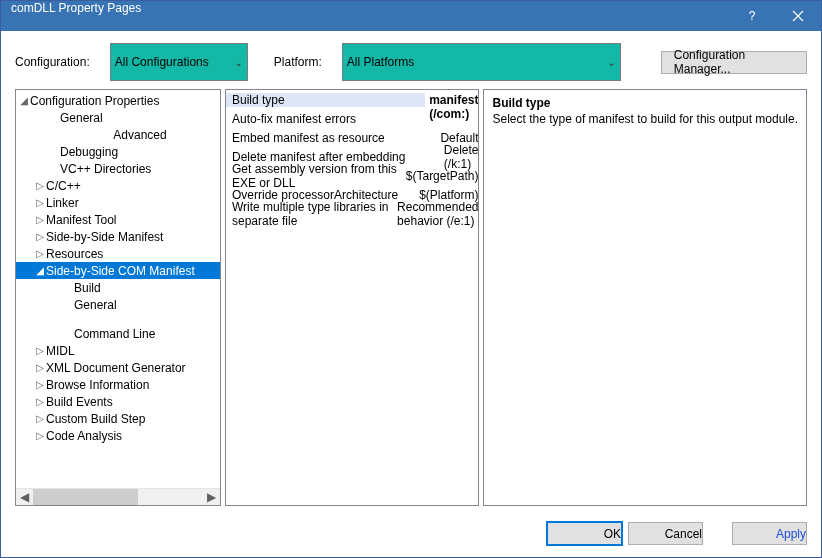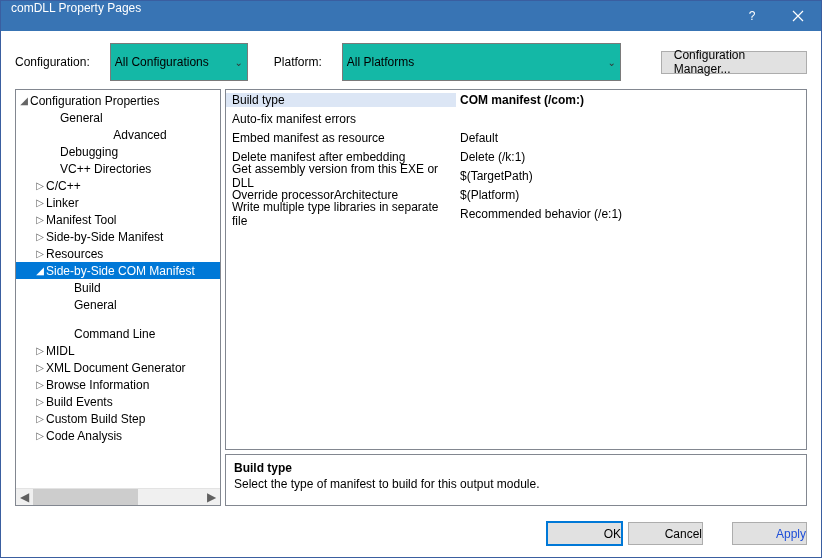--- a/index.html
+++ b/index.html
@@ -17,21 +17,21 @@
   .tree-wrap { width: 206px; border:1px solid #828790; display:flex; flex-direction:column; background:#fff; overflow:hidden; }
   .tree { flex:1; overflow:auto; padding-top:2px; }
   .tree-row { display:flex; align-items:center; height:17px; white-space:nowrap; padding-left:2px; cursor:default; }
   .tree-row .tw { width:12px; text-align:center; font-size:10px; color:#666; }
   .tree-row.selected { background:#0078d7; color:#fff; }
   .tree-row.selected .tw { color:#fff; }
   .hsbar { height:17px; background:#f0f0f0; display:flex; align-items:center; border-top:1px solid #e3e3e3; }
   .hsbar .sbtn { width:17px; height:17px; display:flex; align-items:center; justify-content:center; color:#606060; font-size:10px; }
   .hsbar .track { flex:1; position:relative; height:17px; }
   .hsbar .thumb { position:absolute; left:0; top:0; height:17px; width:62%; background:#cdcdcd; }
-  .right { flex:1; display:flex; flex-direction:column; gap:4px; min-width:0; }
+  .right { flex:1; display:flex; gap:4px; min-width:0; }
   .grid { flex:1; border:1px solid #828790; background:#fff; overflow:auto; }
   .grow { display:flex; height:19px; align-items:center; }
   .grow .gk { width:230px; padding-left:6px; }
   .grow .gv { flex:1; padding-left:4px; }
   .grow.sel .gk { background:#dce6f5; }
   .grow.sel .gv { font-weight:700; color:#000; }
   .desc { border:1px solid #828790; padding:6px 8px 10px 8px; min-height:52px; }
   .desc .dt { font-weight:700; margin-bottom:2px; }
   .footer { display:flex; justify-content:flex-end; gap:6px; padding:8px 14px 12px 14px; border-top:1px solid #dcdcdc0; }
   .btnf { width:75px; height:23px; border:1px solid #adadad; background:#e1e1e1; display:flex; align-items:center; justify-content:flex-end; }

